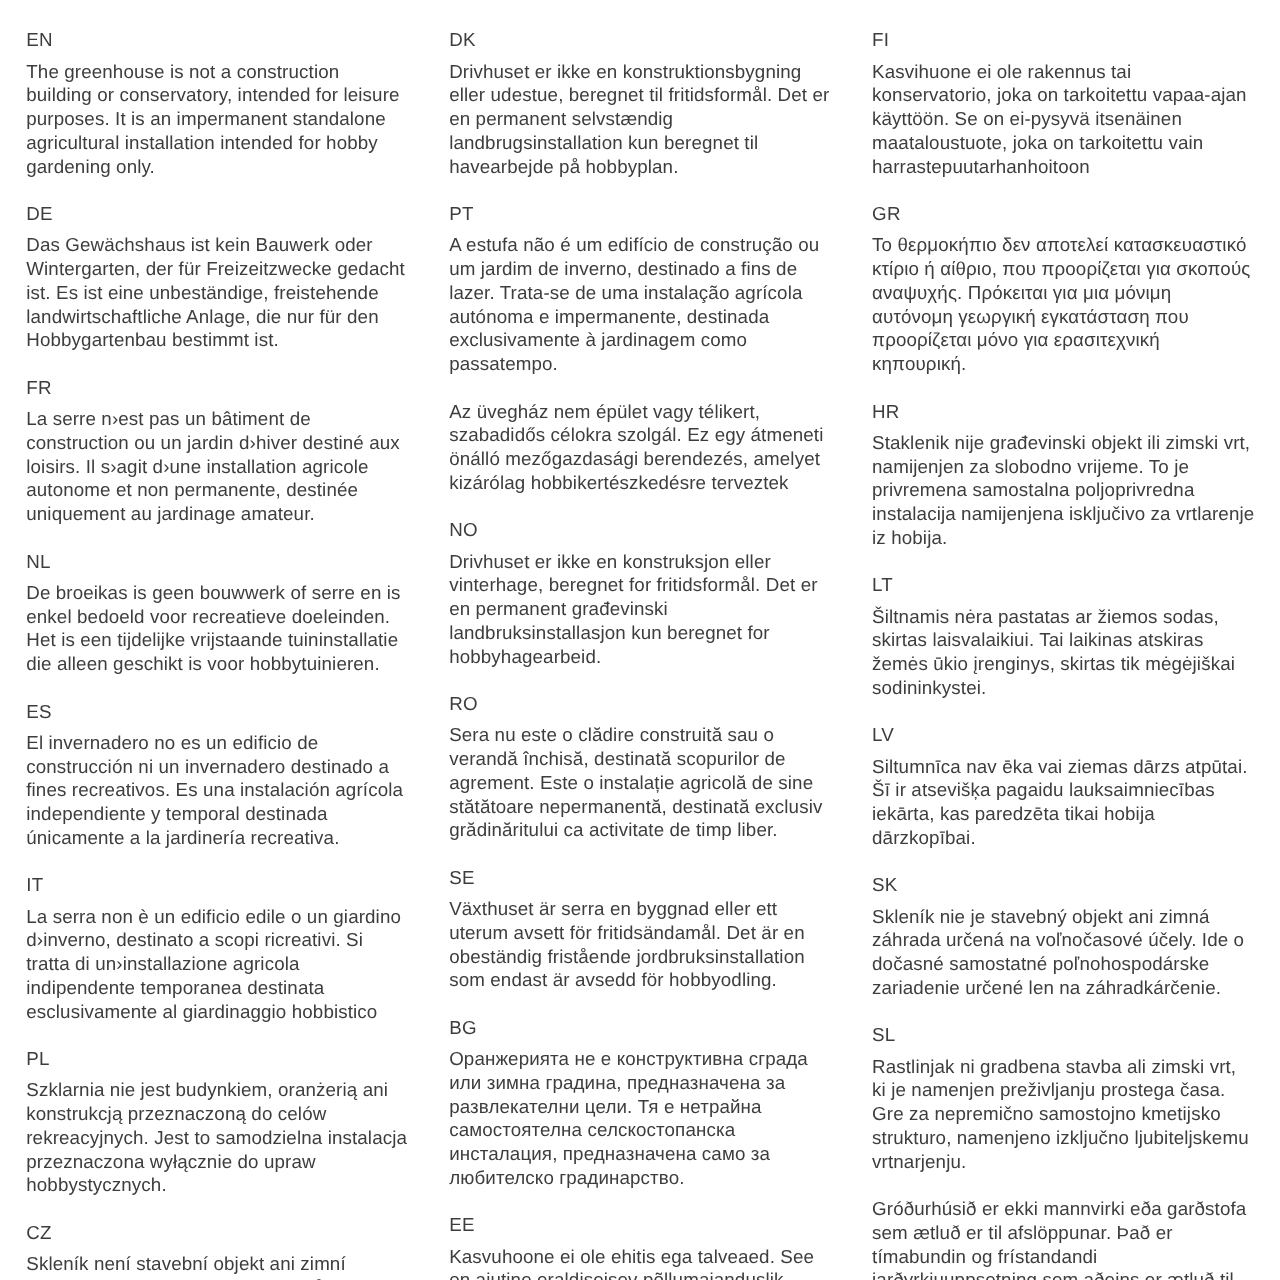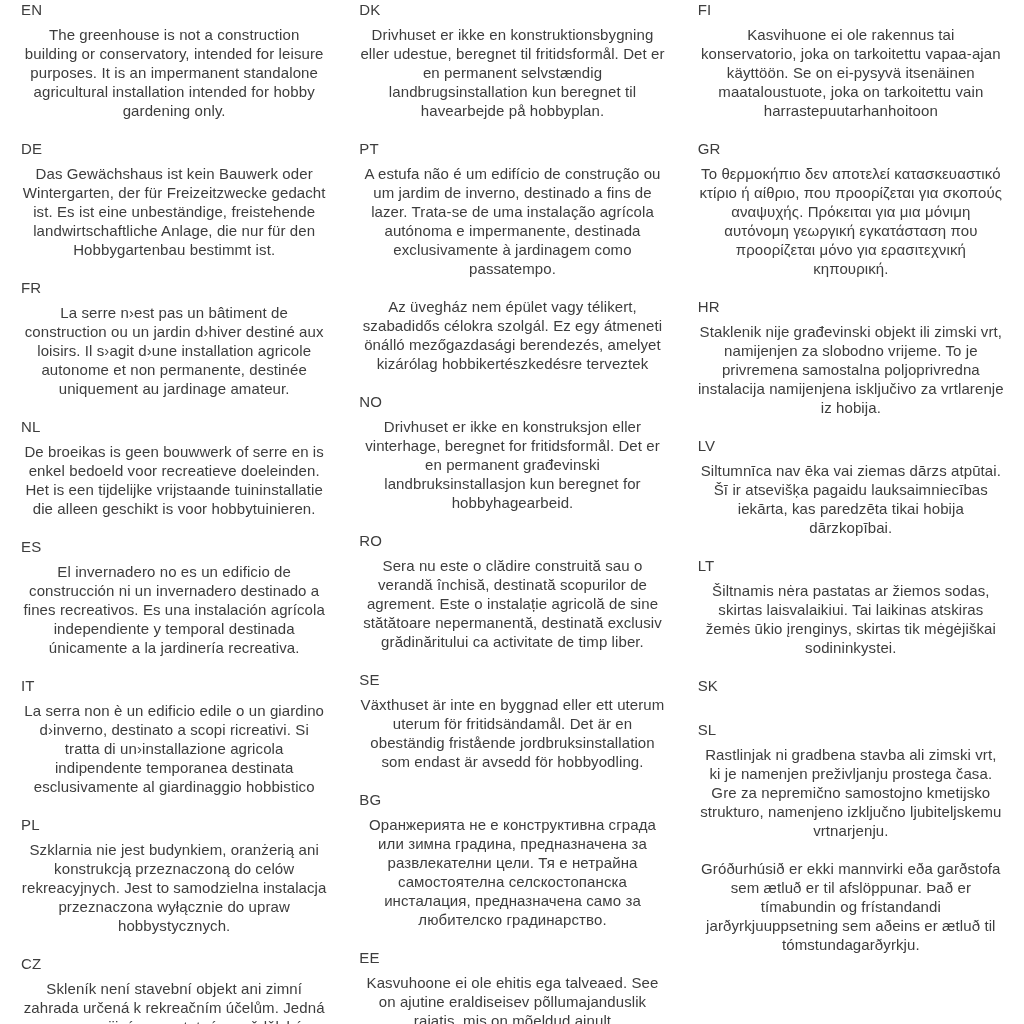--- a/index.html
+++ b/index.html
@@ -12,21 +12,21 @@
     height: 1024px;
     overflow: hidden;
     font-family: "Liberation Sans", "DejaVu Sans", sans-serif;
     color: #3d3d3d;
     -webkit-font-smoothing: antialiased;
   }
   .page {
     box-sizing: border-box;
     width: 1024px;
     height: 1024px;
-    padding: 0 20px 10px 21px;
+    padding: 23px 20px 10px 21px;
     display: grid;
     grid-template-columns: 1fr 1fr 1fr;
     column-gap: 32px;
   }
   .col {
     display: flex;
     flex-direction: column;
     min-width: 0;
   }
   .entry {
@@ -36,21 +36,20 @@
     font-size: 15px;
     line-height: 19px;
     letter-spacing: 0.2px;
     margin-bottom: 6px;
   }
   .text {
     margin: 0;
     font-size: 15px;
     line-height: 19px;
     letter-spacing: 0.1px;
-    text-align: center;
   }
 </style>
 </head>
 <body style="color: rgb(61, 61, 61); background: rgb(255, 255, 255);">
 
 <div class="page">
   <div class="col">
   <div class="entry">
     <div class="code">EN</div>
     <p class="text">The greenhouse is not a construction building or conservatory, intended for leisure purposes. It is an impermanent standalone agricultural installation intended for hobby gardening only.</p>
@@ -111,21 +110,21 @@
     <p class="text">Drivhuset er ikke en konstruksjon eller vinterhage, beregnet for fritidsformål. Det er en permanent građevinski landbruksinstallasjon kun beregnet for hobbyhagearbeid.</p>
   </div>
 
   <div class="entry">
     <div class="code">RO</div>
     <p class="text">Sera nu este o clădire construită sau o verandă închisă, destinată scopurilor de agrement. Este o instalație agricolă de sine stătătoare nepermanentă, destinată exclusiv grădinăritului ca activitate de timp liber.</p>
   </div>
 
   <div class="entry">
     <div class="code">SE</div>
-    <p class="text">Växthuset är inte en byggnad eller ett uterum uterum för fritidsändamål. Det är en obeständig fristående jordbruksinstallation som endast är avsedd för hobbyodling.</p>
+    <p class="text">Växthuset är serra en byggnad eller ett uterum avsett för fritidsändamål. Det är en obeständig fristående jordbruksinstallation som endast är avsedd för hobbyodling.</p>
   </div>
 
   <div class="entry">
     <div class="code">BG</div>
     <p class="text">Оранжерията не е конструктивна сграда или зимна градина, предназначена за развлекателни цели. Тя е нетрайна самостоятелна селскостопанска инсталация, предназначена само за любителско градинарство.</p>
   </div>
 
   <div class="entry">
     <div class="code">EE</div>
     <p class="text">Kasvuhoone ei ole ehitis ega talveaed. See on ajutine eraldiseisev põllumajanduslik rajatis, mis on mõeldud ainult hobiaianduseks.</p>
@@ -141,31 +140,32 @@
     <div class="code">GR</div>
     <p class="text">Το θερμοκήπιο δεν αποτελεί κατασκευαστικό κτίριο ή αίθριο, που προορίζεται για σκοπούς αναψυχής. Πρόκειται για μια μόνιμη αυτόνομη γεωργική εγκατάσταση που προορίζεται μόνο για ερασιτεχνική κηπουρική.</p>
   </div>
 
   <div class="entry">
     <div class="code">HR</div>
     <p class="text">Staklenik nije građevinski objekt ili zimski vrt, namijenjen za slobodno vrijeme. To je privremena samostalna poljoprivredna instalacija namijenjena isključivo za vrtlarenje iz hobija.</p>
   </div>
 
   <div class="entry">
+    <div class="code">LT</div>
+    <p class="text">Šiltnamis nėra pastatas ar žiemos sodas, skirtas laisvalaikiui. Tai laikinas atskiras žemės ūkio įrenginys, skirtas tik mėgėjiškai sodininkystei.</p>
+  </div>
+
+  <div class="entry">
     <div class="code">LV</div>
     <p class="text">Siltumnīca nav ēka vai ziemas dārzs atpūtai. Šī ir atsevišķa pagaidu lauksaimniecības iekārta, kas paredzēta tikai hobija dārzkopībai.</p>
   </div>
 
   <div class="entry">
-    <div class="code">LT</div>
-    <p class="text">Šiltnamis nėra pastatas ar žiemos sodas, skirtas laisvalaikiui. Tai laikinas atskiras žemės ūkio įrenginys, skirtas tik mėgėjiškai sodininkystei.</p>
-  </div>
-
-  <div class="entry">
     <div class="code">SK</div>
+    <p class="text">Skleník nie je stavebný objekt ani zimná záhrada určená na voľnočasové účely. Ide o dočasné samostatné poľnohospodárske zariadenie určené len na záhradkárčenie.</p>
   </div>
 
   <div class="entry">
     <div class="code">SL</div>
     <p class="text">Rastlinjak ni gradbena stavba ali zimski vrt, ki je namenjen preživljanju prostega časa. Gre za nepremično samostojno kmetijsko strukturo, namenjeno izključno ljubiteljskemu vrtnarjenju.</p>
   </div>
 
   <div class="entry">
     <p class="text">Gróðurhúsið er ekki mannvirki eða garðstofa sem ætluð er til afslöppunar. Það er tímabundin og frístandandi jarðyrkjuuppsetning sem aðeins er ætluð til tómstundagarðyrkju.</p>
   </div>

